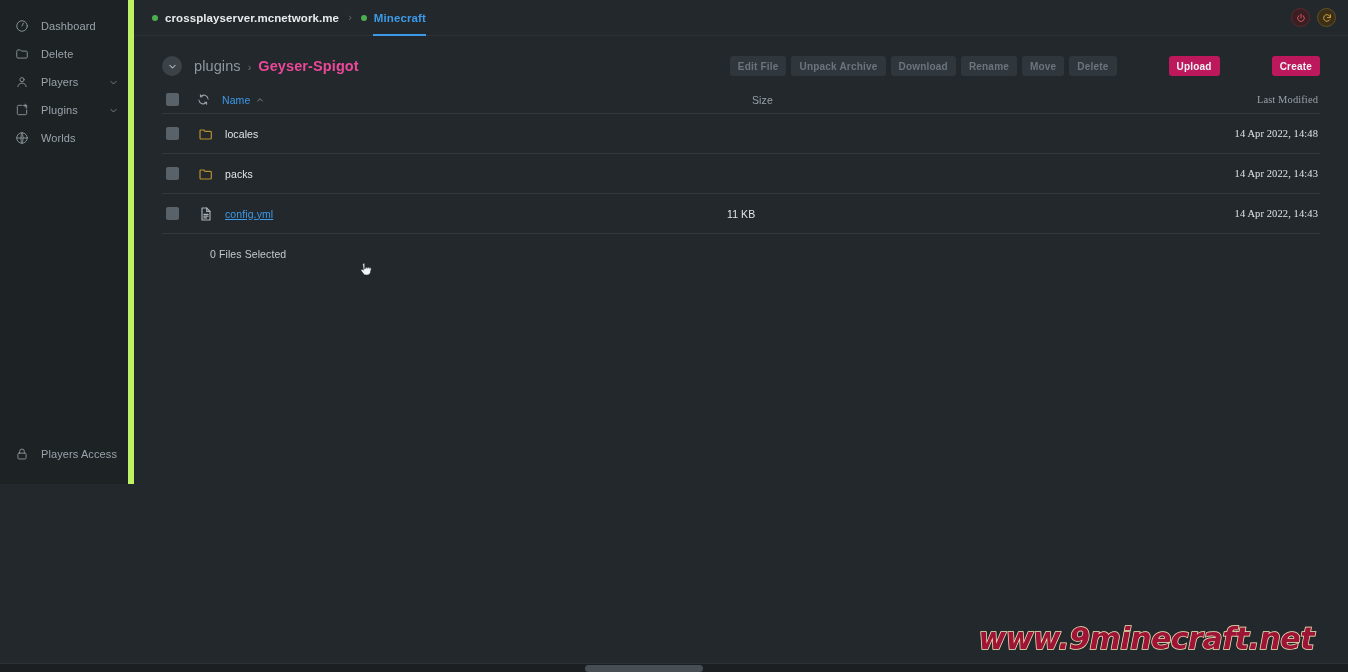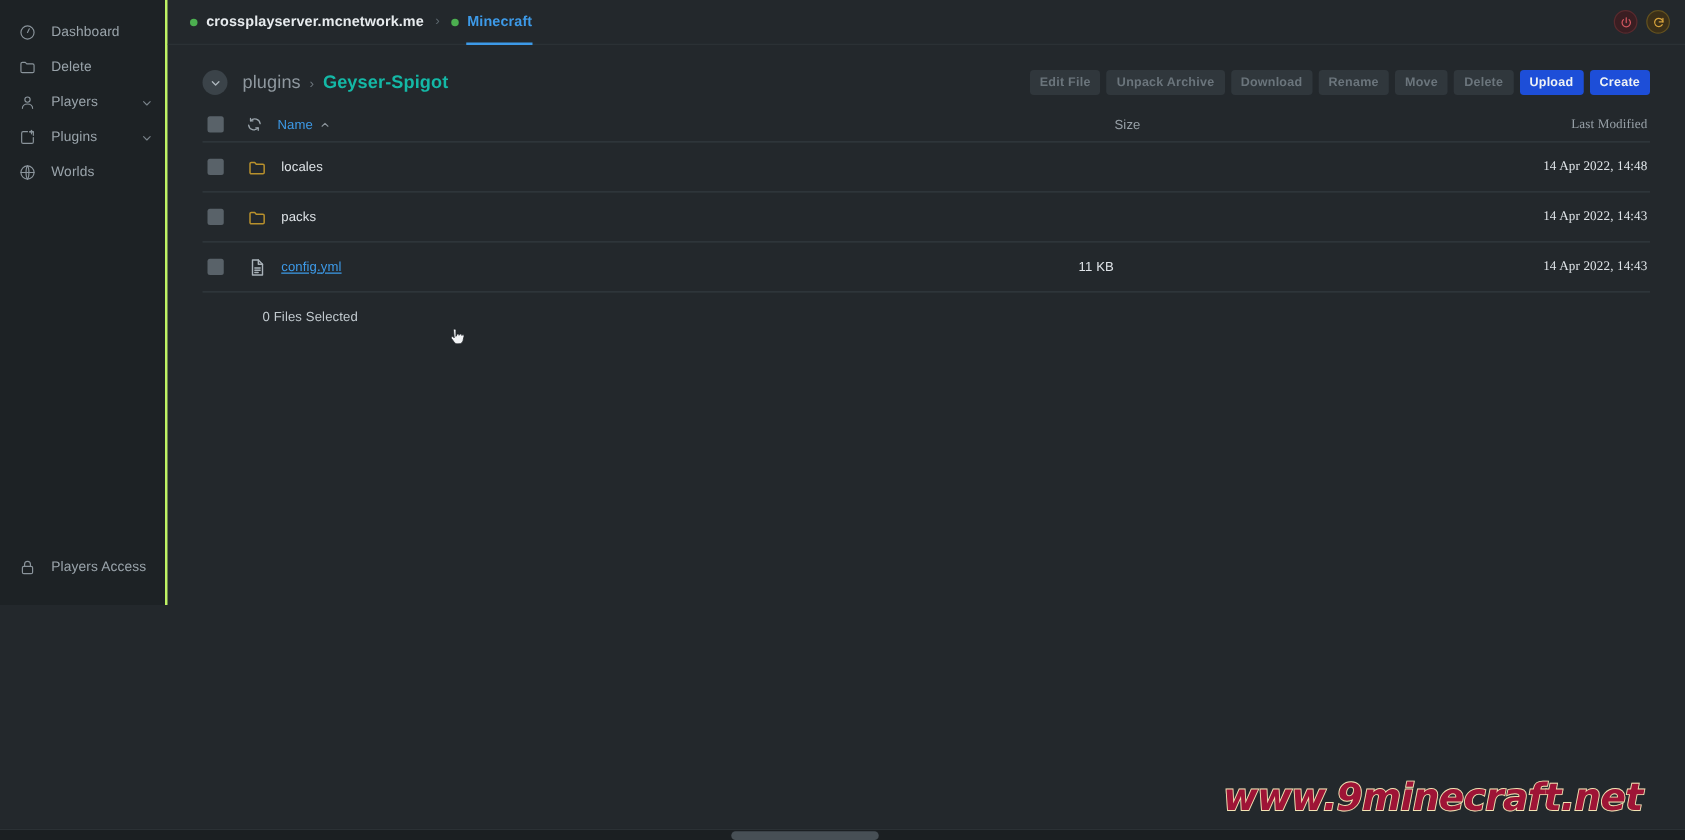--- a/index.html
+++ b/index.html
@@ -20,21 +20,21 @@
     height: 672px;
     display: flex;
     background: #23282c;
   }
 
   
   .sidebar {
     width: 134px;
     height: 484px;
     background: #1d2225;
-    border-right: 2px solid #bef264;
+    border-right: 6px solid #bef264;
     display: flex;
     flex-direction: column;
     flex: 0 0 134px;
     position: relative;
   }
 
   .sidebar-nav {
     padding-top: 12px;
     display: flex;
     flex-direction: column;
@@ -186,21 +186,21 @@
   .back-btn svg { width: 9px; height: 9px; display: block; }
 
   .path { display: flex; align-items: baseline; }
   .path-seg {
     font-size: 14.5px;
     color: #8f989f;
     cursor: pointer;
     letter-spacing: .1px;
   }
   .path-seg.current {
-    color: #14b8a6;
+    color: #ec4899;
     font-weight: bold;
     cursor: default;
   }
   .path-sep {
     color: #6c757c;
     font-size: 11px;
     margin: 0 7px;
   }
 
   .head-spacer { flex: 1 1 auto; }
@@ -219,22 +219,23 @@
     border: none;
     font-family: "Liberation Sans", sans-serif;
     white-space: nowrap;
   }
   .btn.disabled {
     background: #30373c;
     color: #6b757c;
     cursor: default;
   }
   .btn.primary {
-    background: #1d4ed8;
+    background: #be185d;
     color: #eef2f5;
+    margin-left: 47px;
   }
 
   
   .table { margin-top: 6px; }
 
   .thead {
     display: flex;
     align-items: center;
     height: 26px;
     border-bottom: 1px solid #333a3f;
@@ -277,21 +278,20 @@
     color: #8b949b;
     display: inline-flex;
   }
   .col-name .sort-caret svg { width: 8px; height: 8px; display: block; }
 
   .col-size {
     flex: 0 0 300px;
     font-size: 10.5px;
     color: #98a1a8;
     letter-spacing: .1px;
-    text-align: center;
   }
 
   .col-mod {
     flex: 1 1 auto;
     text-align: right;
     font-size: 10.5px;
     color: #98a1a8;
     padding-right: 2px;
     letter-spacing: .1px;
     font-family: Liberation Serif, serif;

